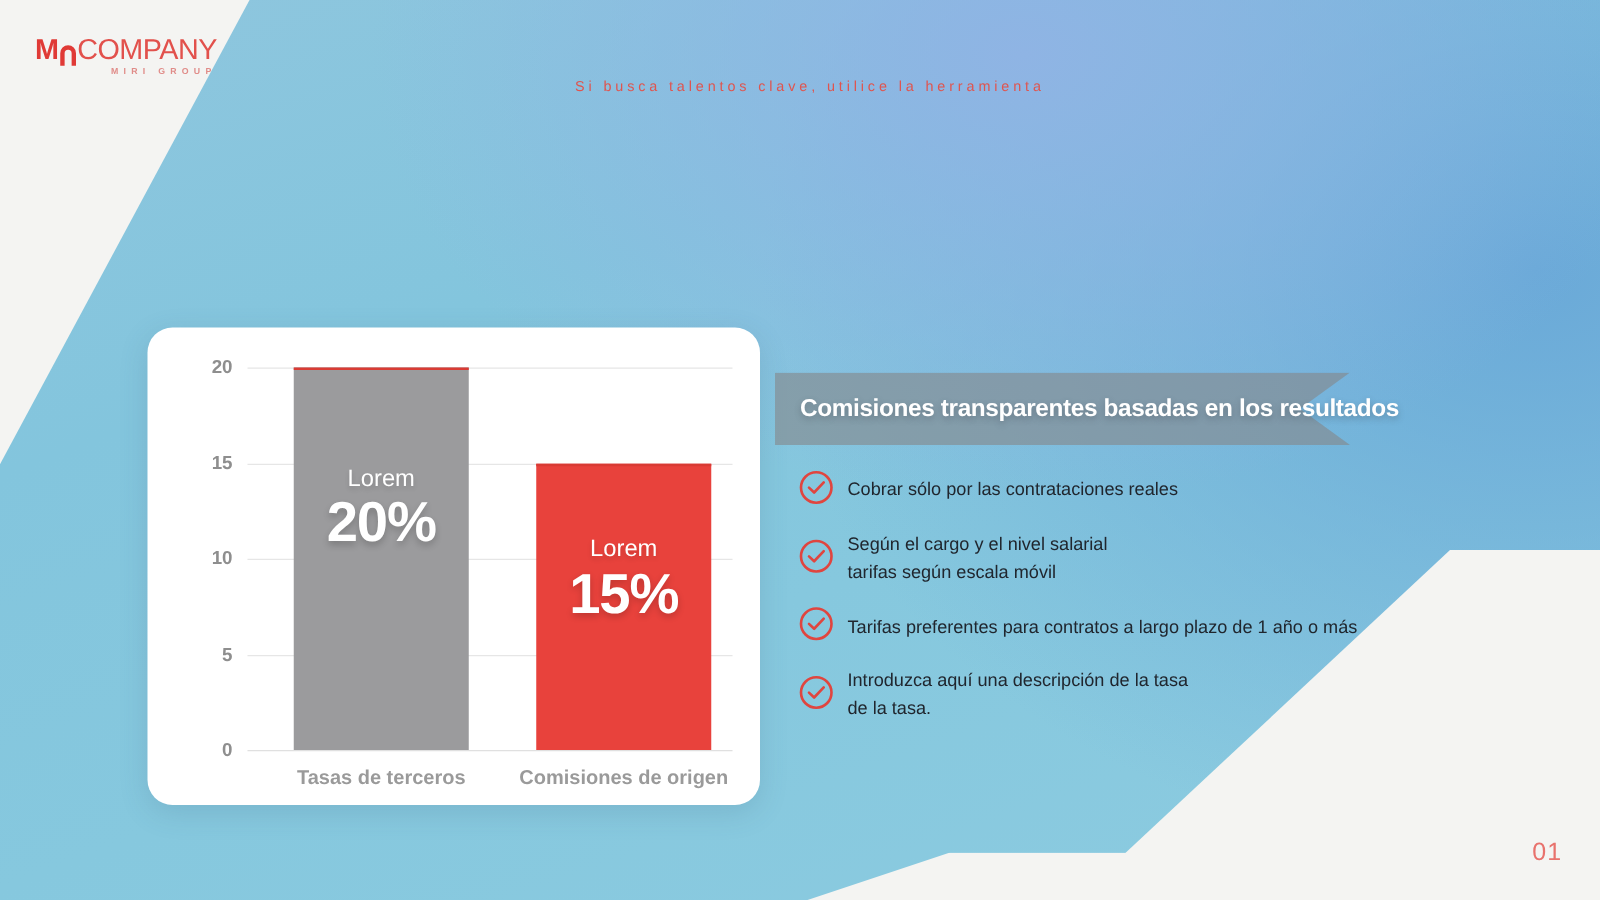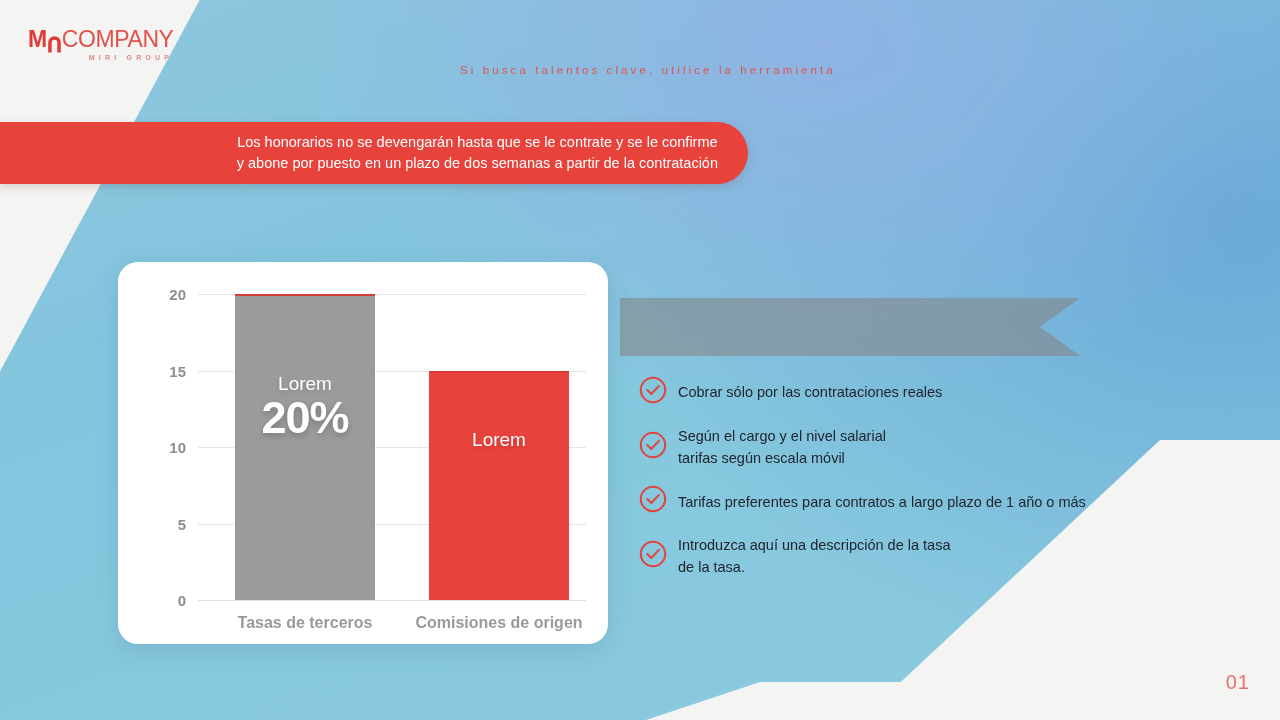--- a/index.html
+++ b/index.html
@@ -180,26 +180,20 @@
         </svg>
       </span>
       <span class="logo-light">COMPANY</span>
     </div>
     <div class="logo-sub">MIRI GROUP</div>
   </div>
 
   <div class="kicker">Si busca talentos clave, utilice la herramienta</div>
 
 
-  <div class="red-banner">
-    <div class="red-banner-text">
-      <span>Los honorarios no se devengarán hasta que se le contrate y se le confirme</span>
-      <span>y abone por puesto en un plazo de dos semanas a partir de la contratación</span>
-    </div>
-  </div>
 
   <div class="chart-card">
     <div class="chart-inner">
       <div class="plot" id="plot">
           <div class="gridline zero" style="top: 100%;"></div>
           <div class="ytick" style="top: 100%;">0</div>
           <div class="gridline" style="top: 75%;"></div>
           <div class="ytick" style="top: 75%;">5</div>
           <div class="gridline" style="top: 50%;"></div>
           <div class="ytick" style="top: 50%;">10</div>
@@ -212,28 +206,30 @@
             <div class="bar-labels">
               <div class="bar-lorem">Lorem</div>
               <div class="bar-pct">20%</div>
             </div>
             <div class="xcat">Tasas de terceros</div>
           </div>
           <div class="bar" style="left: 59.5%; width: 31%; height: 75%; background: rgb(232, 66, 60);">
             <div class="bar-top"></div>
             <div class="bar-labels">
               <div class="bar-lorem">Lorem</div>
+              <div class="bar-pct">15%</div>
             </div>
             <div class="xcat">Comisiones de origen</div>
           </div>
         </div>
     </div>
   </div>
 
   <div class="ribbon"></div>
+  <div class="ribbon-text">Comisiones transparentes basadas en los resultados</div>
 
   <div class="bullets" id="bullets">
       <div class="bullet">
         <span class="check"><svg width="30" height="30" viewBox="0 0 30 30">
             <circle cx="15" cy="15" r="12.2" fill="none" stroke="#e0453f" stroke-width="2.1"></circle>
             <path d="M9.2 15.1 L13.3 19 L21 10.9" fill="none" stroke="#e0453f" stroke-width="2.1" stroke-linecap="round" stroke-linejoin="round"></path>
           </svg></span>
         <div class="bullet-text">
           <span>Cobrar sólo por las contrataciones reales</span>
         </div>

